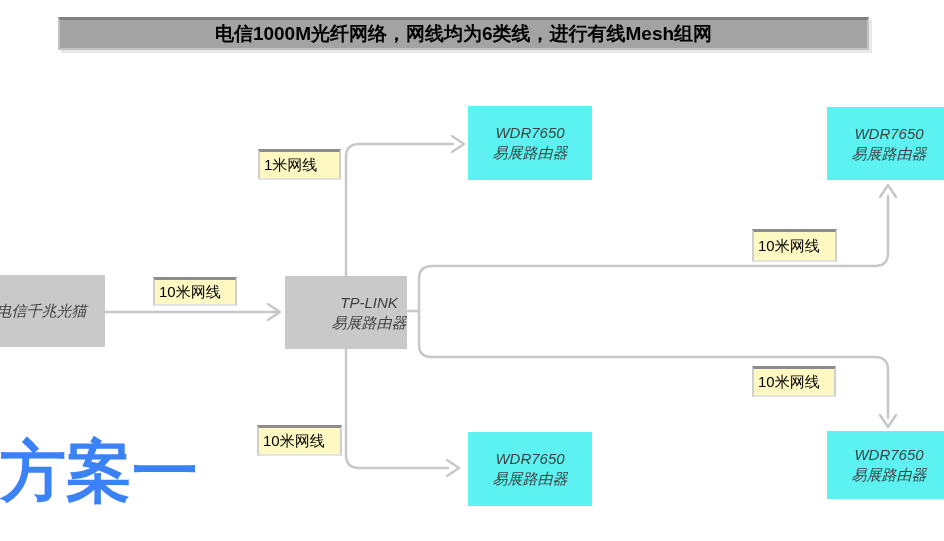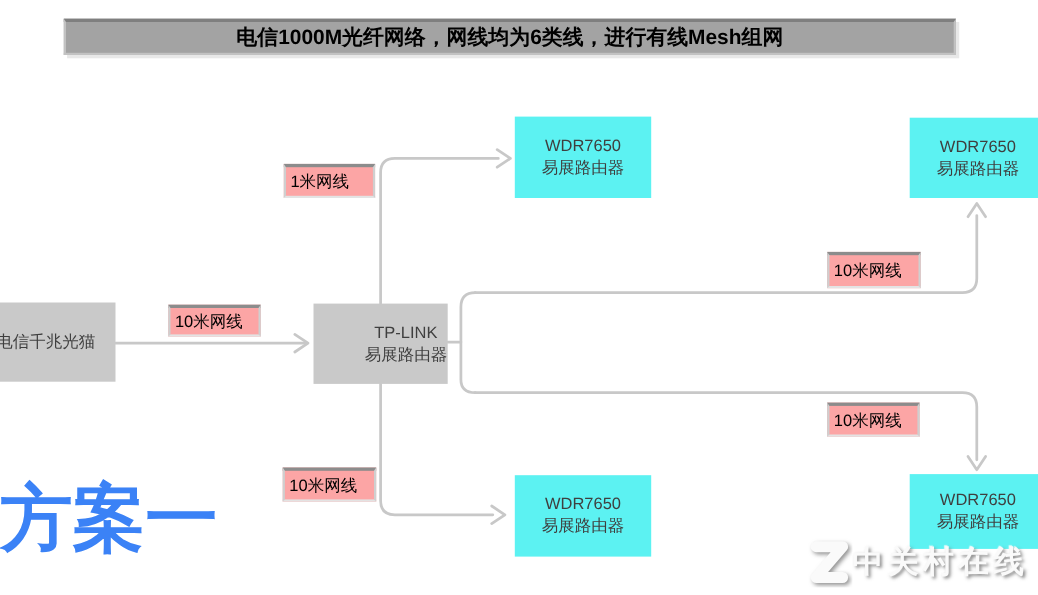--- a/index.html
+++ b/index.html
@@ -27,34 +27,35 @@
   }
 
   .node {
     position: absolute;
     display: flex; flex-direction: column;
     align-items: center; justify-content: center;
     text-align: center;
     font-size: 15px; line-height: 20px; color: #3f3f3f;
     z-index: 2;
     box-sizing: border-box;
+    font-style: italic;
   }
   .node-gray { background: #c9c9c9; }
   .node-cyan { background: #5cf2f2; }
 
   .node-modem  { left: -22px; top: 275px; width: 127px; height: 72px; }
   .node-switch { left: 285px; top: 276px; width: 122px; height: 73px; padding-left: 46px; }
   .node-r1 { left: 468px; top: 106px; width: 124px; height: 74px; }
   .node-r2 { left: 827px; top: 107px; width: 124px; height: 73px; }
   .node-r3 { left: 468px; top: 432px; width: 124px; height: 74px; }
   .node-r4 { left: 827px; top: 431px; width: 124px; height: 68px; }
 
   .cable-label {
     position: absolute;
-    background: #fca5a5;
+    background: #fef9c3;
     border-top: 3px solid #8c8c8c;
     border-left: 2px solid #cfcfcf;
     border-right: 2px solid #cfcfcf;
     border-bottom: 2px solid #e3e3e3;
     box-sizing: border-box;
     display: flex; align-items: center;
     padding-left: 4px;
     font-size: 15px; color: #000000;
     z-index: 4;
   }
@@ -155,20 +156,14 @@
   </div>
   <div class="cable-label label-l3">
     <span>10米网线</span>
   </div>
   <div class="cable-label label-l5">
     <span>10米网线</span>
   </div>
 
   <div class="plan-label">方案一</div>
 
-  <div class="watermark">
-    <svg class="watermark-logo" width="42" height="46" viewBox="0 0 42 46">
-      <path d="M 9 9 H 33 L 9 37 H 33" fill="none" stroke="#fafafa" stroke-width="10" stroke-linecap="round" stroke-linejoin="round" style="filter: drop-shadow(2px 2px 2px rgba(120,120,120,0.8));"></path>
-    </svg>
-    <span class="watermark-text">中关村在线</span>
-  </div>
 
 </div>
 
 </body></html>

